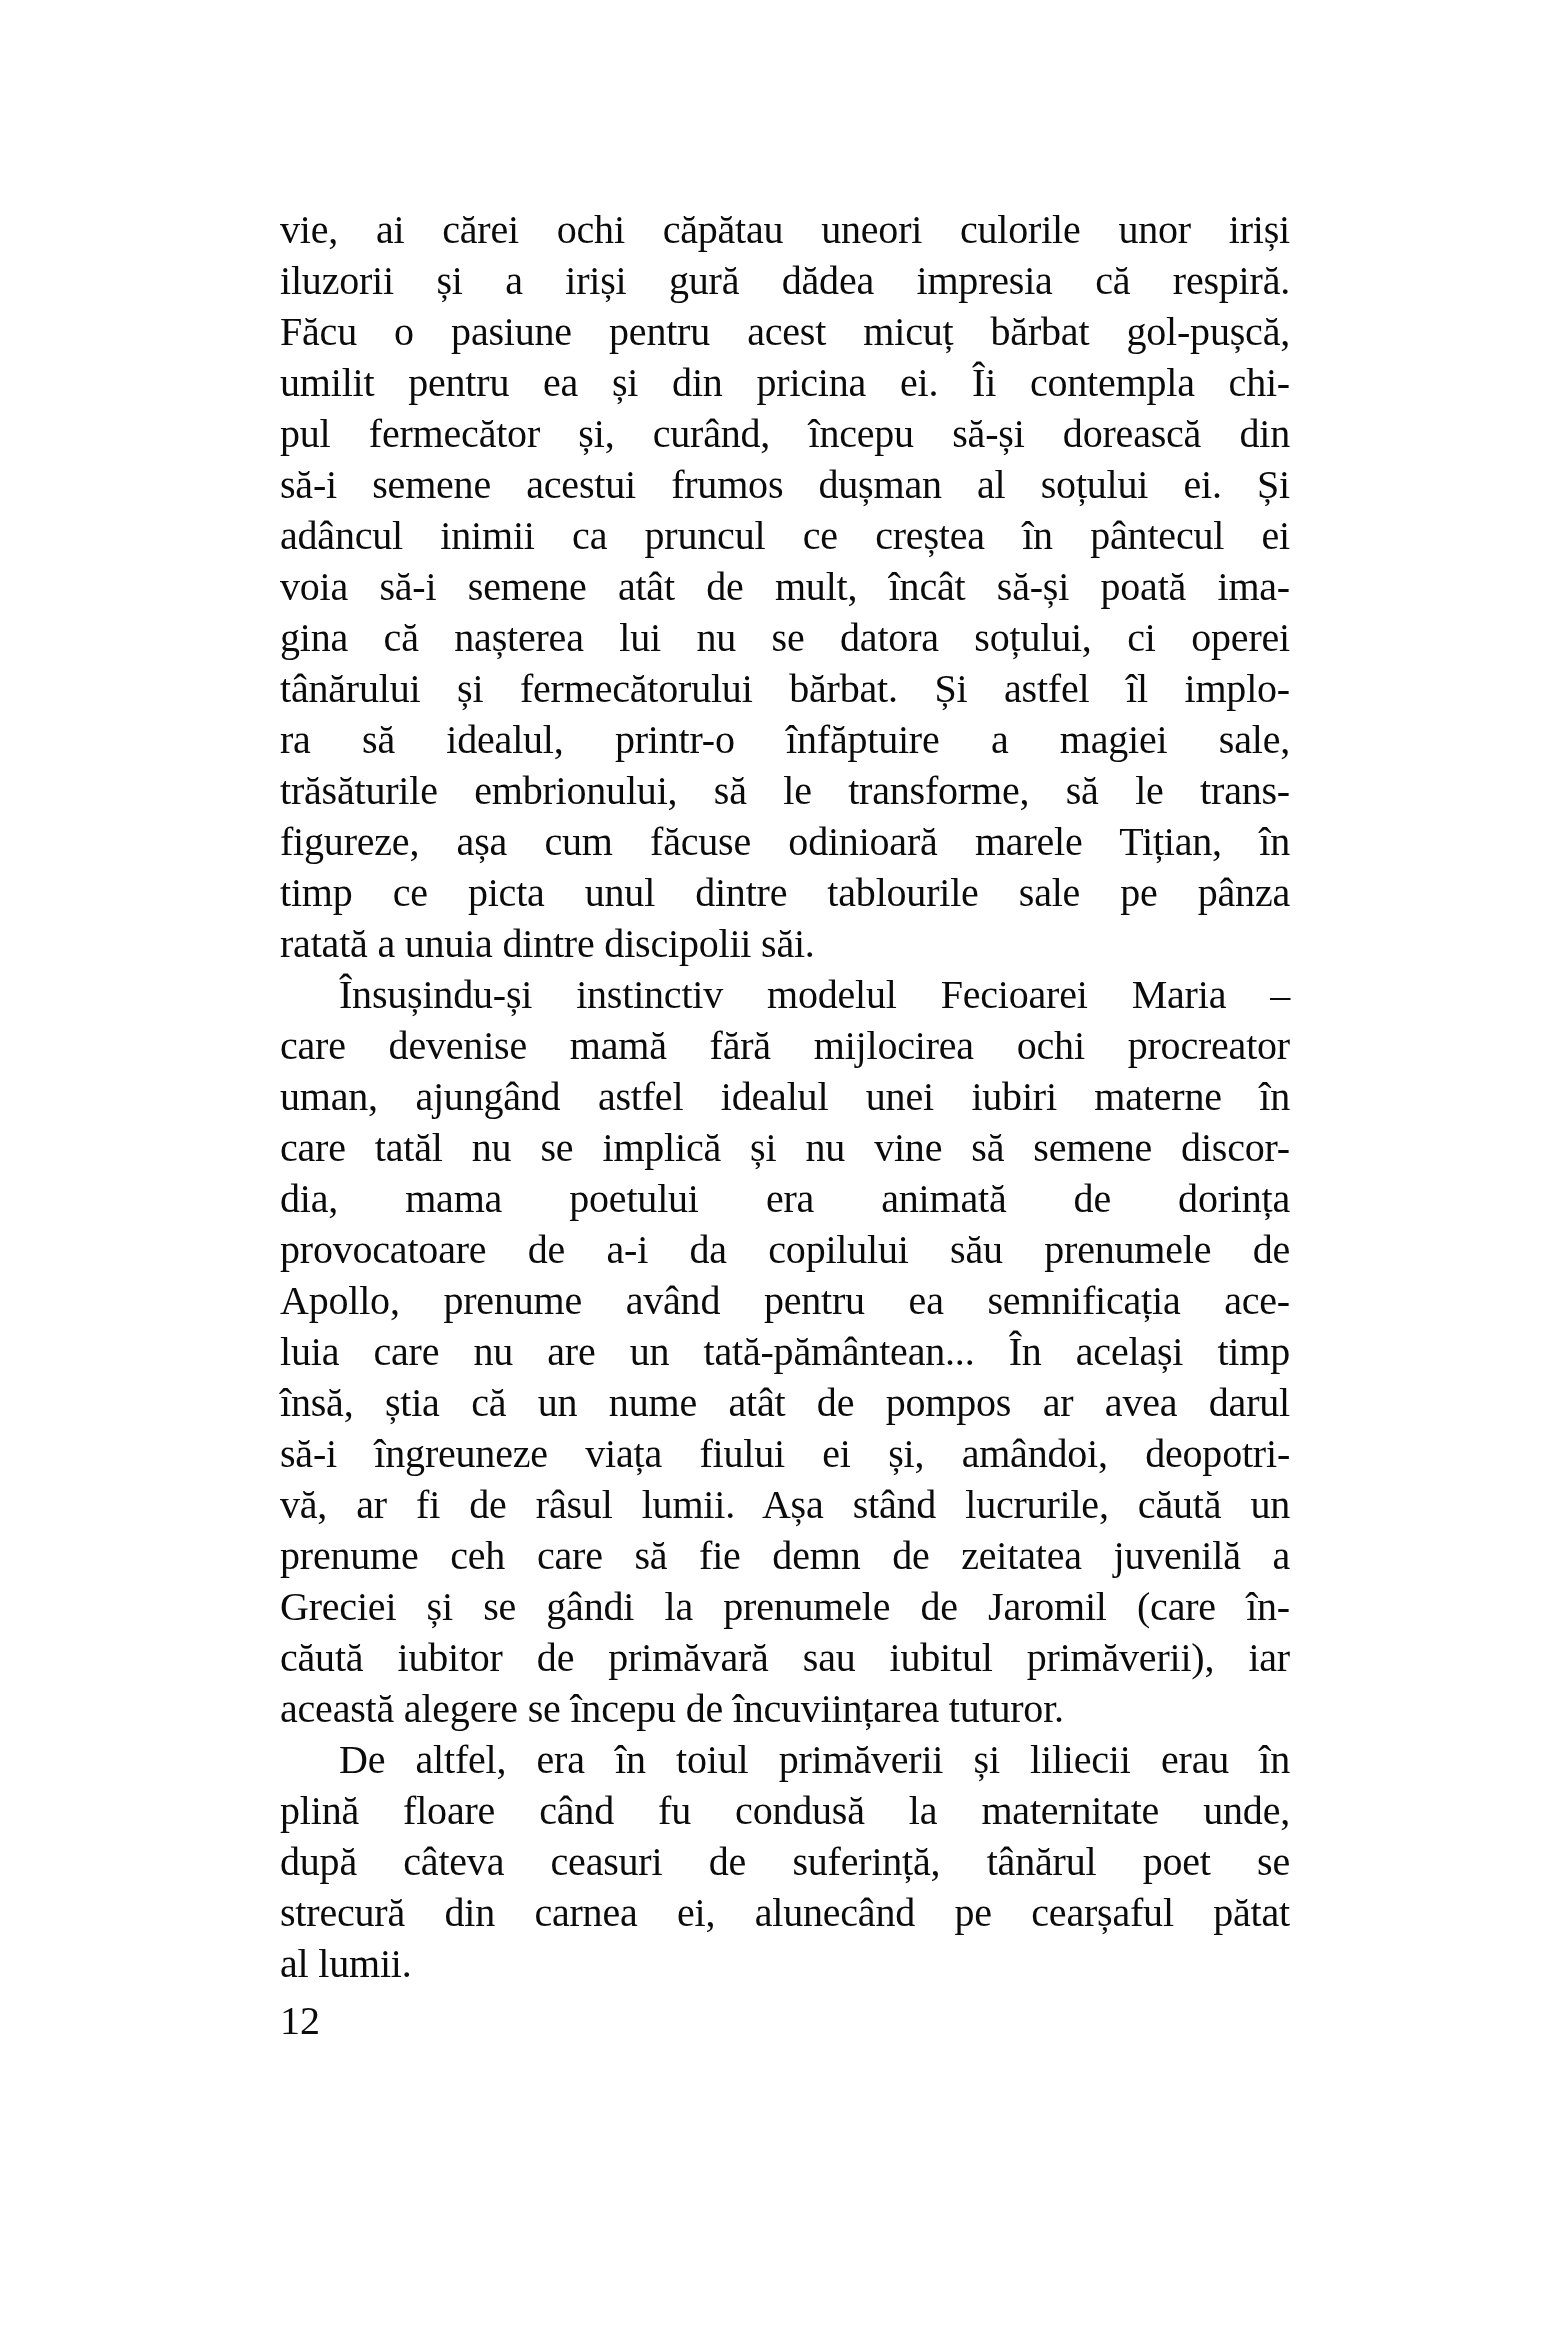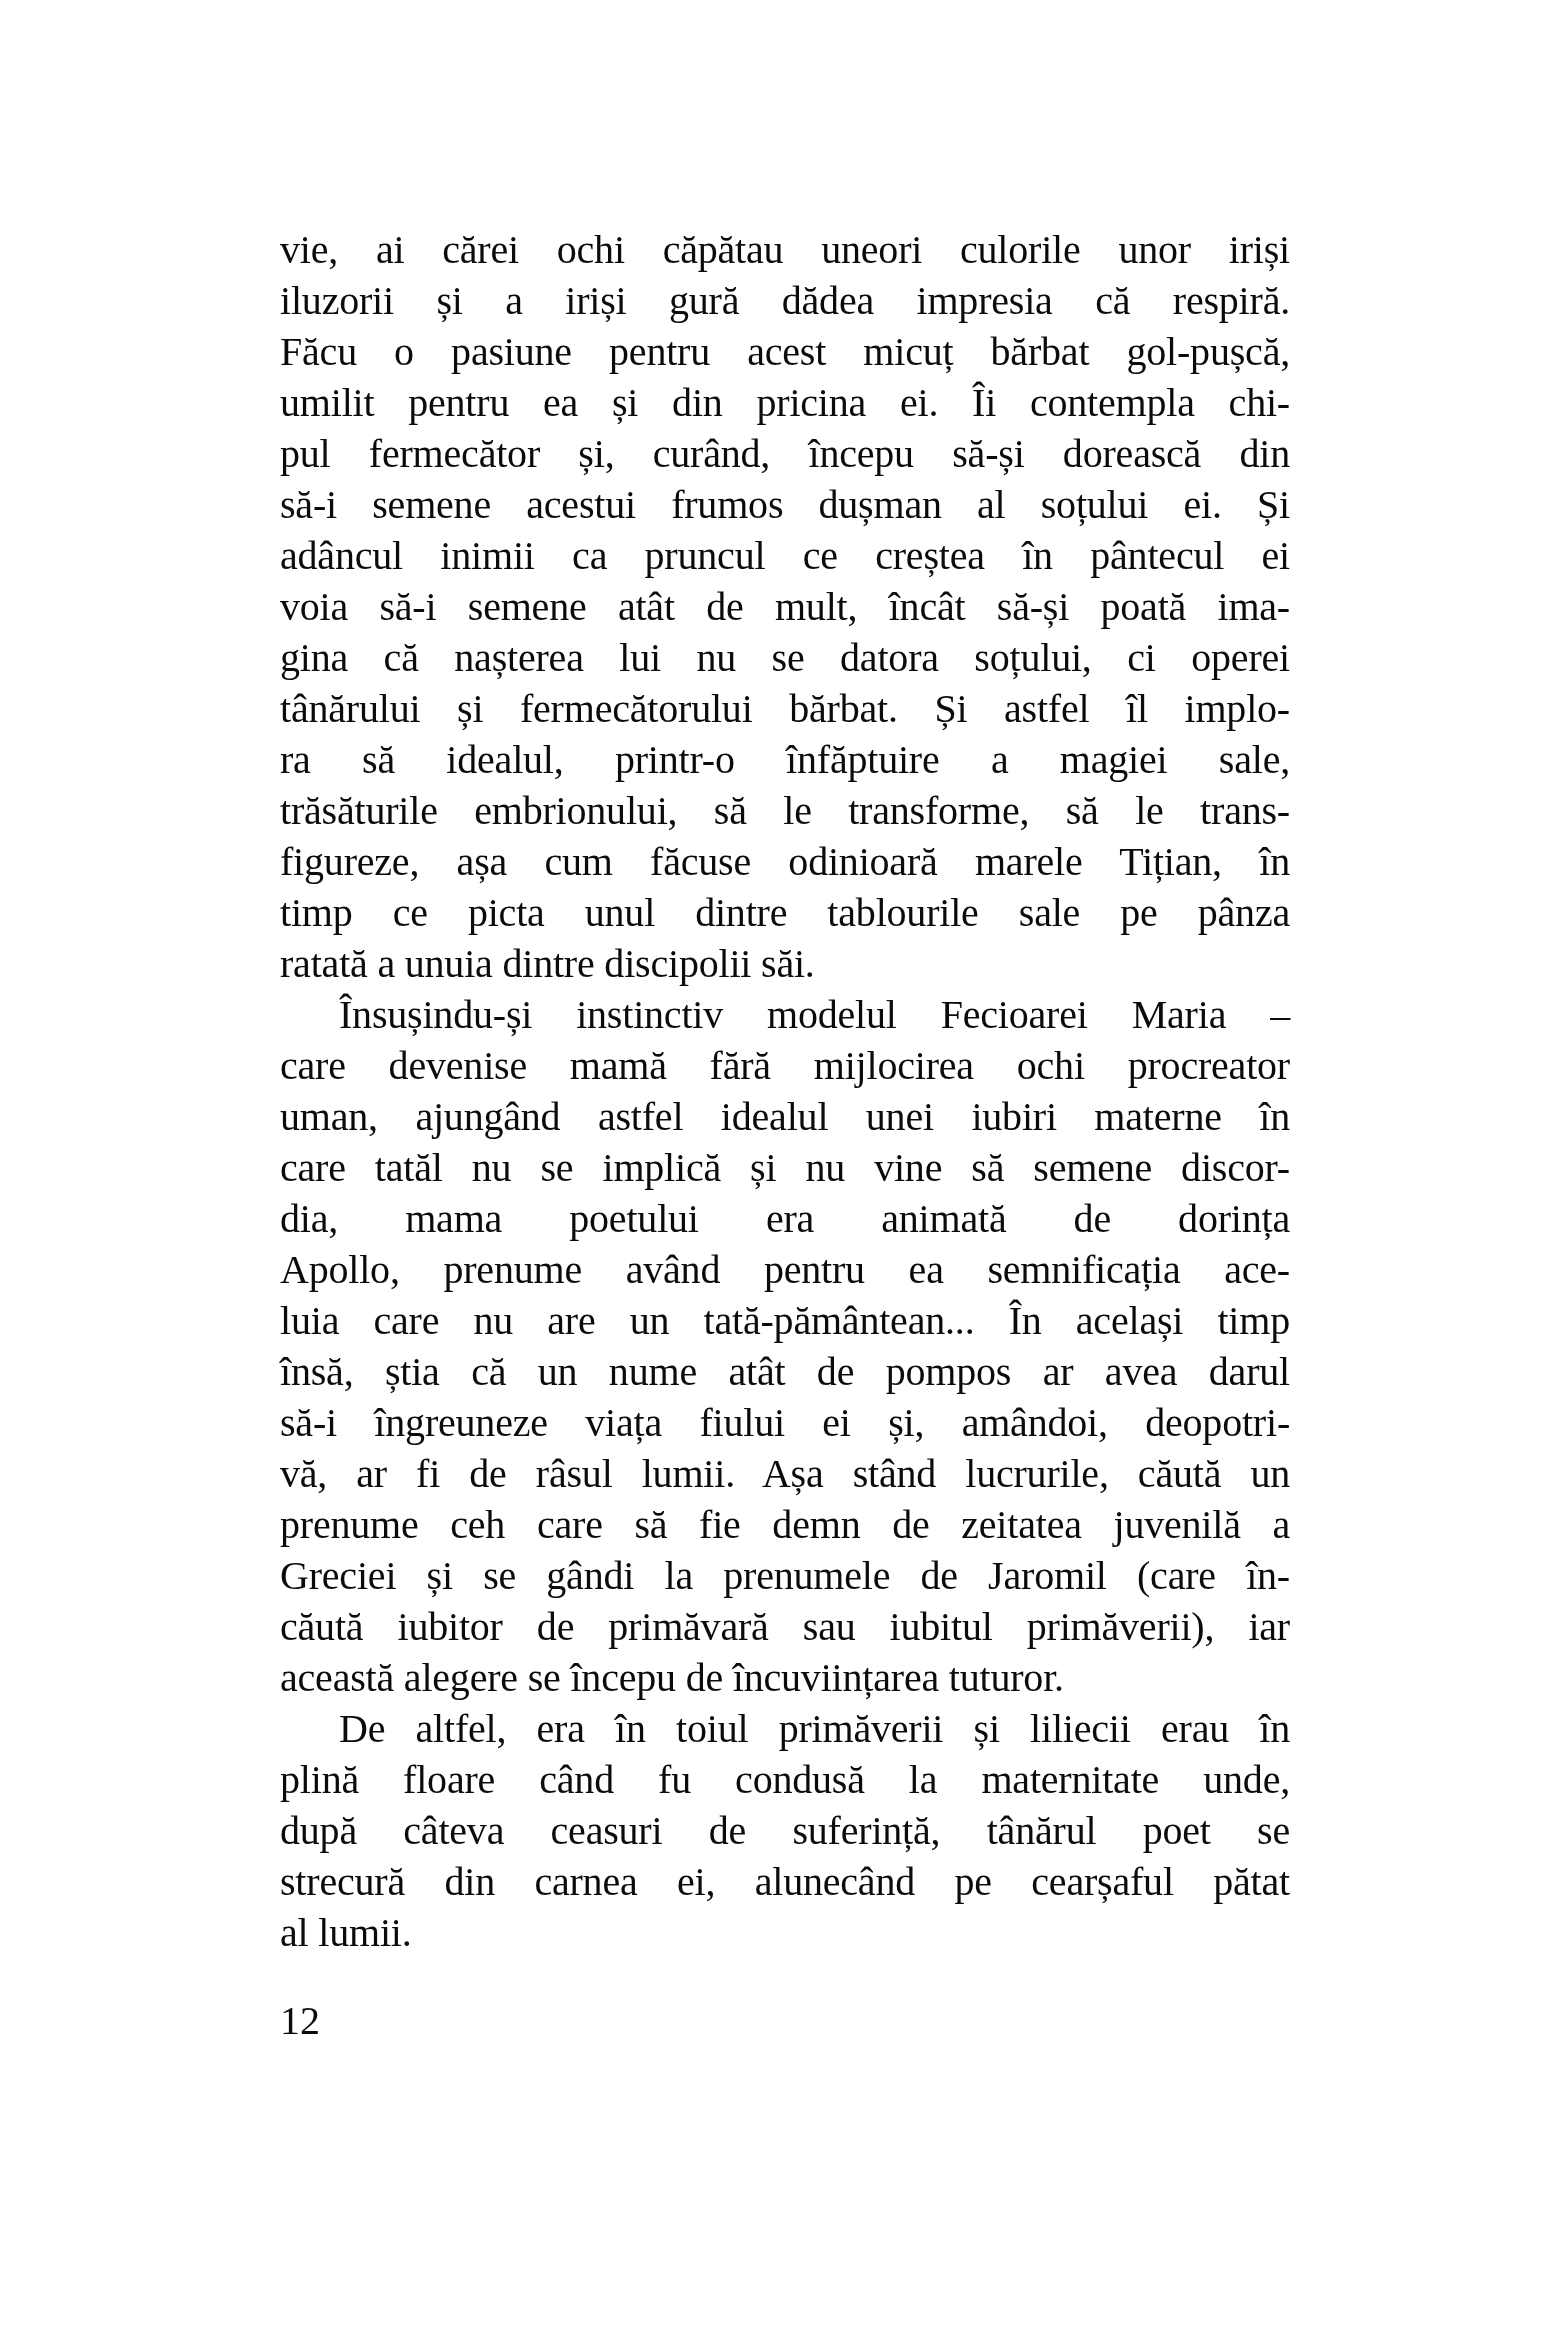--- a/index.html
+++ b/index.html
@@ -12,21 +12,21 @@
     width: 1565px;
     height: 2347px;
     background: #ffffff;
     font-family: "Liberation Serif", "DejaVu Serif", serif;
     color: #0b0b0b;
     overflow: hidden;
   }
   .text-block {
     position: absolute;
     left: 280px;
-    top: 224px;
+    top: 204px;
     width: 1010px;
   }
   .line {
     font-size: 40px;
     line-height: 51px;
     white-space: nowrap;
     letter-spacing: -0.2px;
   }
   .line.just {
     text-align: justify;
@@ -63,20 +63,21 @@
       <div class="line just"><span>ra să idealul, printr-o înfăptuire a magiei sale,</span></div>
       <div class="line just"><span>trăsăturile embrionului, să le transforme, să le trans-</span></div>
       <div class="line just"><span>figureze, așa cum făcuse odinioară marele Tițian, în</span></div>
       <div class="line just"><span>timp ce picta unul dintre tablourile sale pe pânza</span></div>
       <div class="line"><span>ratată a unuia dintre discipolii săi.</span></div>
       <div class="line just ind"><span>Însușindu-și instinctiv modelul Fecioarei Maria –</span></div>
       <div class="line just"><span>care devenise mamă fără mijlocirea ochi procreator</span></div>
       <div class="line just"><span>uman, ajungând astfel idealul unei iubiri materne în</span></div>
       <div class="line just"><span>care tatăl nu se implică și nu vine să semene discor-</span></div>
       <div class="line just"><span>dia, mama poetului era animată de dorința</span></div>
+      <div class="line just"><span>provocatoare de a-i da copilului său prenumele de</span></div>
       <div class="line just"><span>Apollo, prenume având pentru ea semnificația </span><span class="it">ace-</span></div>
       <div class="line just"><span class="it">luia care nu are un tată-pământean...</span><span> În același timp</span></div>
       <div class="line just"><span>însă, știa că un nume atât de pompos ar avea darul</span></div>
       <div class="line just"><span>să-i îngreuneze viața fiului ei și, amândoi, deopotri-</span></div>
       <div class="line just"><span>vă, ar fi de râsul lumii. Așa stând lucrurile, căută un</span></div>
       <div class="line just"><span>prenume ceh care să fie demn de zeitatea juvenilă a</span></div>
       <div class="line just"><span>Greciei și se gândi la prenumele de Jaromil (care în-</span></div>
       <div class="line just"><span>căută </span><span class="it">iubitor de primăvară</span><span> sau </span><span class="it">iubitul primăverii</span><span>), iar</span></div>
       <div class="line"><span>această alegere se începu de încuviințarea tuturor.</span></div>
       <div class="line just ind"><span>De altfel, era în toiul primăverii și liliecii erau în</span></div>

